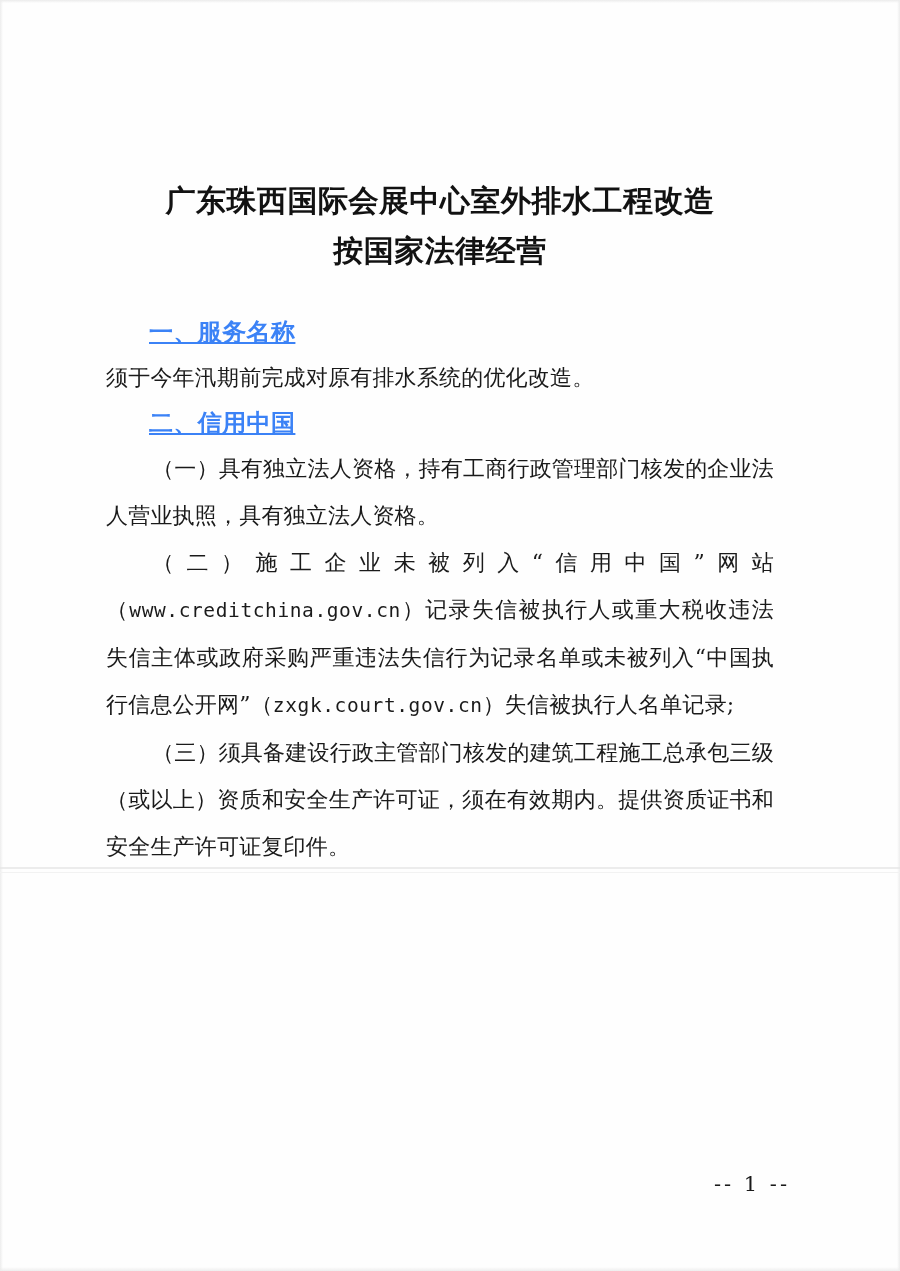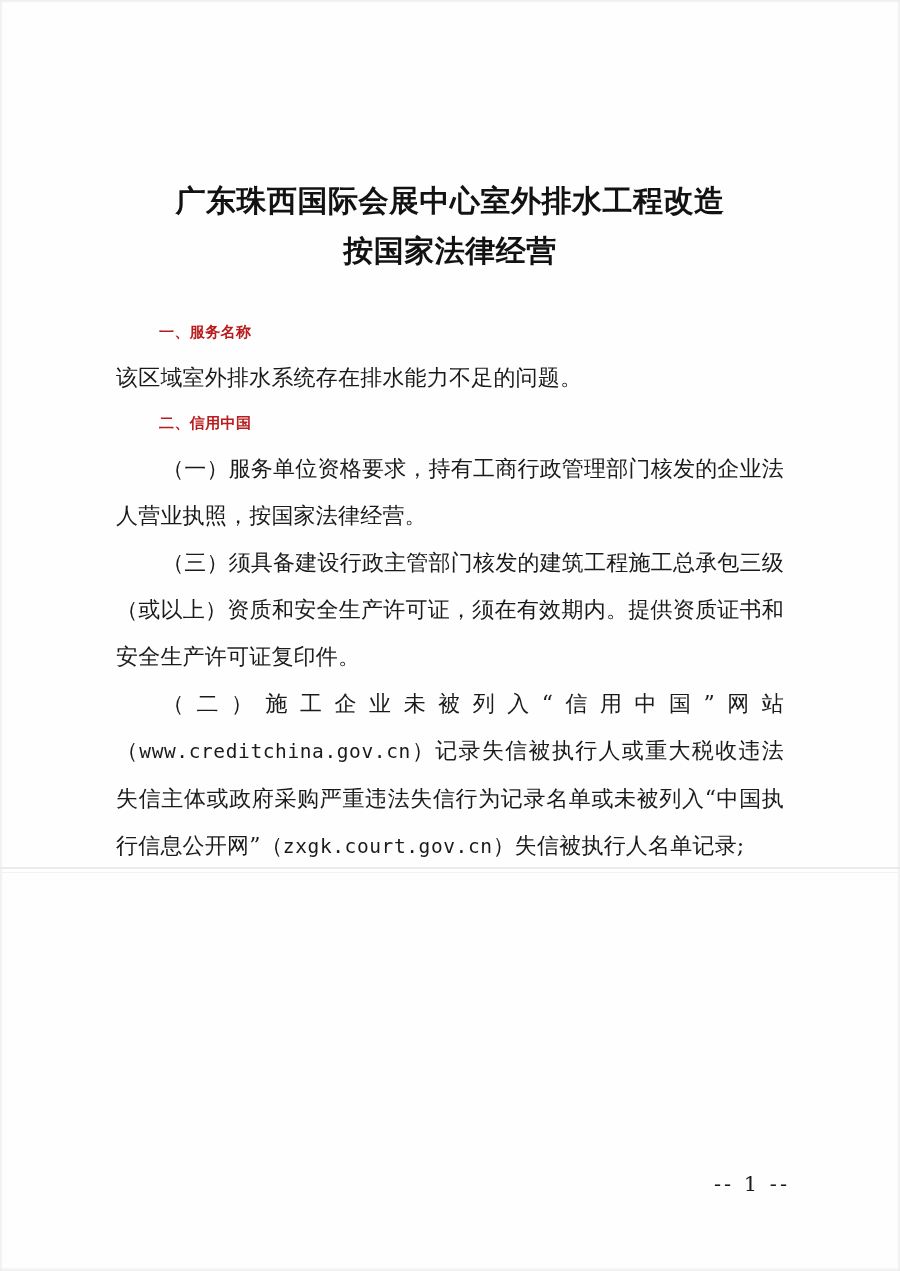--- a/index.html
+++ b/index.html
@@ -59,46 +59,47 @@
   .scan-seam-2 {
     position: absolute;
     left: 0; right: 0;
     top: 872px;
     height: 1px;
     background: #f2f2f2;
   }
 
   .content {
     position: absolute;
-    left: 116px;
+    left: 106px;
     top: 0;
     width: 668px;
   }
 
   .doc-title {
     margin: 0;
     padding-top: 176px;
     text-align: center;
     font-family: "DejaVu Sans", sans-serif;
     font-weight: bold;
     font-size: 30px;
     line-height: 50px;
     letter-spacing: 0.5px;
     color: #121212;
   }
 
   .section-heading {
     font-family: "DejaVu Sans", sans-serif;
     font-weight: bold;
-    font-size: 15px;
+    font-size: 24px;
     line-height: 44px;
-    color: #b91c1c;
+    color: #3b82f6;
     text-indent: 43px;
     margin: 0;
     letter-spacing: 0.4px;
+    text-decoration: underline;
   }
 
   .body-para {
     font-family: "DejaVu Serif", serif;
     font-size: 22px;
     line-height: 47px;
     color: #1a1a1a;
     margin: 0;
     text-align: justify;
     text-justify: inter-character;
@@ -146,27 +147,27 @@
   <div class="content">
 
     <h1 class="doc-title">
       <span>广东珠西国际会展中心室外排水工程改造</span><br>
       <span>按国家法律经营</span>
     </h1>
 
     <div class="spacer-title-gap"></div>
 
     <h2 class="section-heading">一、服务名称</h2>
-    <p class="body-para no-indent">该区域室外排水系统存在排水能力不足的问题。</p>
+    <p class="body-para no-indent">须于今年汛期前完成对原有排水系统的优化改造。</p>
 
     <h2 class="section-heading">二、信用中国</h2>
 
 
-    <p class="body-para indent-2"><span>（一）</span><span>服务单位资格要求，持有工商行政管理部门核发的企业法人营业执照，按国家法律经营。</span></p>
+    <p class="body-para indent-2"><span>（一）</span><span>具有独立法人资格，持有工商行政管理部门核发的企业法人营业执照，具有独立法人资格。</span></p>
+
+    <p class="body-para indent-2"><span>（二）</span><span>施工企业未被列入“信用中国”网站（</span><span class="mono-url">www.creditchina.gov.cn</span><span>）记录失信被执行人或重大税收违法失信主体或政府采购严重违法失信行为记录名单或未被列入“中国执行信息公开网”（</span><span class="mono-url">zxgk.court.gov.cn</span><span>）失信被执行人名单记录;</span></p>
 
     <p class="body-para indent-2"><span>（三）</span><span>须具备建设行政主管部门核发的建筑工程施工总承包三级（或以上）资质和安全生产许可证，须在有效期内。提供资质证书和安全生产许可证复印件。</span></p>
-
-    <p class="body-para indent-2"><span>（二）</span><span>施工企业未被列入“信用中国”网站（</span><span class="mono-url">www.creditchina.gov.cn</span><span>）记录失信被执行人或重大税收违法失信主体或政府采购严重违法失信行为记录名单或未被列入“中国执行信息公开网”（</span><span class="mono-url">zxgk.court.gov.cn</span><span>）失信被执行人名单记录;</span></p>
 
   </div>
 
   <div class="page-footer">--  1  --</div>
 </div>
 
 </body></html>

